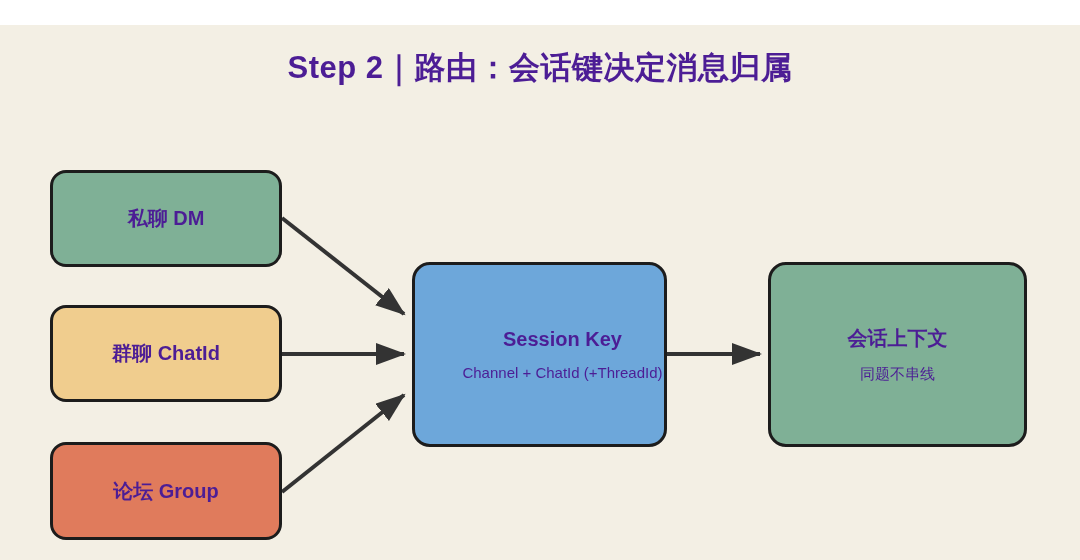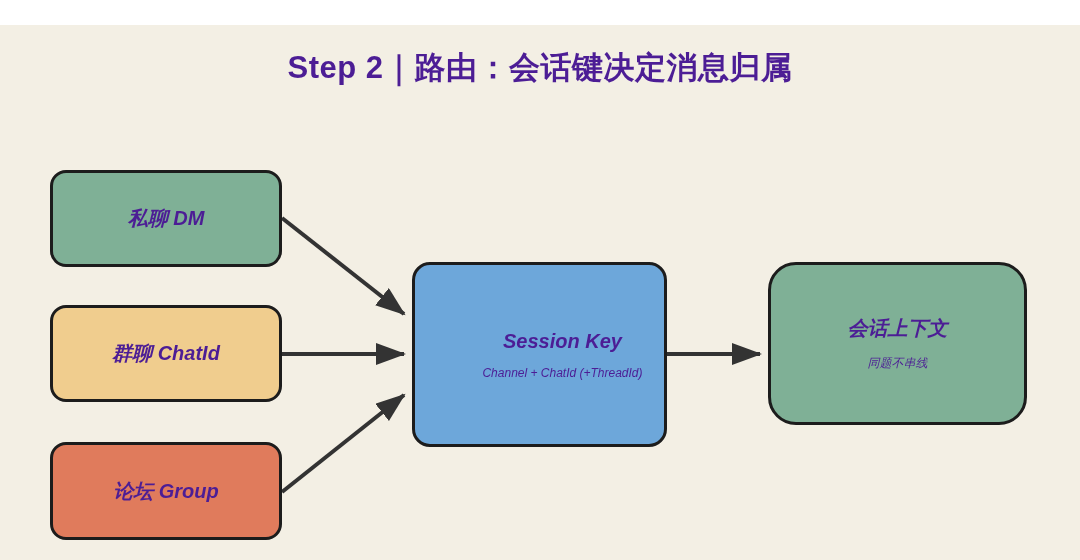--- a/index.html
+++ b/index.html
@@ -25,39 +25,38 @@
 
   .node {
     position: absolute;
     border: 3px solid;
     border-radius: 16px;
     display: flex;
     flex-direction: column;
     align-items: center;
     justify-content: center;
     text-align: center;
-    font-style: italic;
   }
 
   .node-label {
     font-size: 20px;
     font-weight: 700;
   }
 
   .node-sublabel {
-    font-size: 12px;
+    font-size: 15px;
     font-weight: 400;
     margin-top: 13px;
   }
 
   .node-dm      { left: 50px;  top: 145px; width: 232px; height: 97px;  }
   .node-group   { left: 50px;  top: 280px; width: 232px; height: 97px;  }
   .node-thread  { left: 50px;  top: 417px; width: 232px; height: 98px;  }
   .node-session { left: 412px; top: 237px; width: 255px; height: 185px; border-radius: 18px; padding-left: 46px; }
-  .node-context { left: 768px; top: 237px; width: 259px; height: 163px; border-radius: 28px; }
+  .node-context { left: 768px; top: 237px; width: 259px; height: 185px; border-radius: 18px; }
 
   .arrow-layer {
     position: absolute;
     left: 0; top: 0;
     width: 1080px;
     height: 560px;
     pointer-events: none;
   }
 
   .arrow-line {

